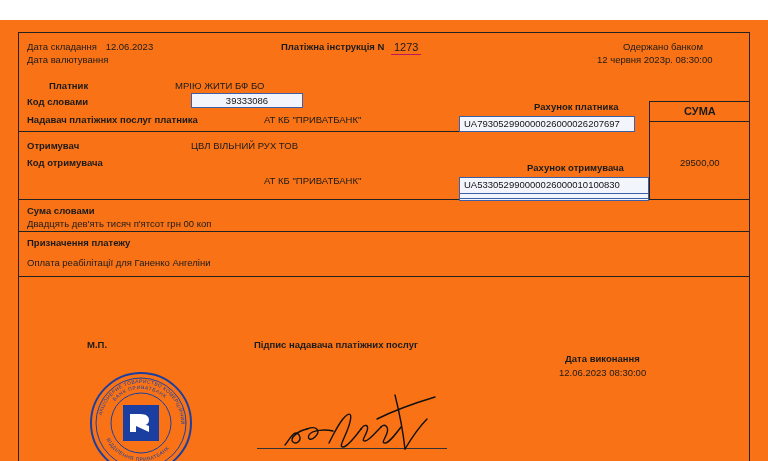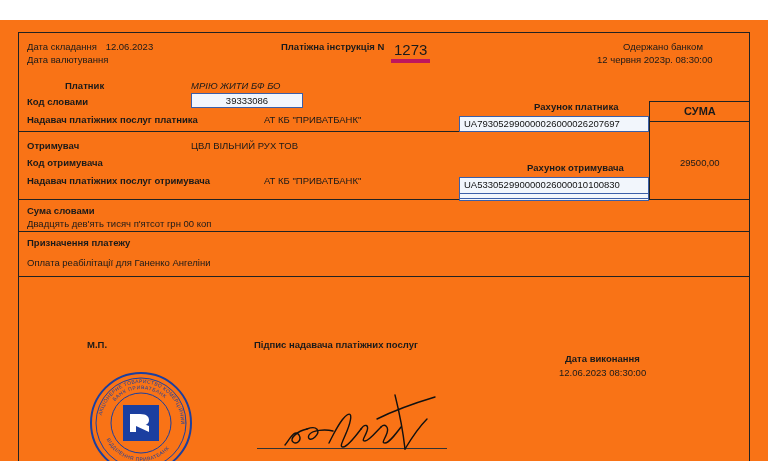--- a/index.html
+++ b/index.html
@@ -51,22 +51,22 @@
     box-sizing: border-box;
     font-size: 9.5px;
     line-height: 14px;
     padding: 0 4px;
     white-space: nowrap;
     color: #111;
   }
   .field-box.center { text-align: center; }
   .underline-val {
     position: absolute;
-    font-size: 15px;
-    border-bottom: 4px solid #be185d;
+    font-size: 11px;
+    border-bottom: 1px solid #be185d;
     padding: 0 3px 1px 3px;
     white-space: nowrap;
   }
 
   
   .stamp {
     position: absolute;
     width: 104px;
     height: 104px;
     left: 70px;
@@ -107,39 +107,38 @@
       <span style="margin-left:6px;">12.06.2023</span>
     </div>
     <div class="txt" style="left:8px; top:21px;">Дата валютування</div>
 
     <div class="txt bold" style="left:262px; top:8px;">Платіжна інструкція N</div>
     <div class="underline-val" style="left:372px; top:8px;">1273</div>
 
     <div class="txt" style="left:604px; top:8px;">Одержано банком</div>
     <div class="txt" style="left:578px; top:21px;">12 червня 2023р. 08:30:00</div>
 
-    <div class="txt bold" style="left:24px; top:47px;padding-left:22px;">Платник</div>
-    <div class="txt" style="left:172px; top:47px;font-style:italic;">МРІЮ ЖИТИ БФ БО</div>
+    <div class="txt bold" style="left:8px; top:47px;padding-left:22px;">Платник</div>
+    <div class="txt" style="left:156px; top:47px;">МРІЮ ЖИТИ БФ БО</div>
 
     <div class="txt bold" style="left:8px; top:63px;">Код словами</div>
     <div class="field-box center" style="left:172px; top:60px; width:112px; height:15px;">39333086</div>
 
     <div class="txt bold" style="left:8px; top:81px;">Надавач платіжних послуг платника</div>
     <div class="txt" style="left:245px; top:81px;">АТ КБ "ПРИВАТБАНК"</div>
 
     <div class="txt bold" style="left:8px; top:107px;">Отримувач</div>
     <div class="txt" style="left:172px; top:107px;">ЦВЛ ВІЛЬНИЙ РУХ ТОВ</div>
 
     <div class="txt bold" style="left:8px; top:124px;">Код отримувача</div>
 
-    <div class="txt bold" style="left:8px; top:142px;">Надавач платіжних послуг отримувача</div>
     <div class="txt" style="left:245px; top:142px;">АТ КБ "ПРИВАТБАНК"</div>
 
     <div class="txt bold" style="left:515px; top:68px;">Рахунок платника</div>
-    <div class="field-box" style="left:440px; top:83px; width:190px; height:16px;">UA793052990000026000026207697</div>
+    <div class="field-box" style="left:440px; top:83px; width:176px; height:16px;">UA793052990000026000026207697</div>
 
     <div class="txt bold" style="left:508px; top:129px;">Рахунок отримувача</div>
     <div class="field-box" style="left:440px; top:144px; width:190px; height:24px;">UA533052990000026000010100830</div>
     <div class="field-box" style="left:440px; top:160px; width:190px; height:6px; background:#f2f6fc;"></div>
 
     <div class="row-line vline" style="left:630px; top:68px; height:98px;"></div>
     <div class="row-line" style="left:630px; top:68px; width:100px; height:1px;"></div>
     <div class="sum-col-label" style="left:665px; top:72px;">СУМА</div>
     <div class="row-line" style="left:630px; top:88px; width:100px; height:1px;"></div>
     <div class="txt" style="left:661px; top:124px;">29500,00</div>

